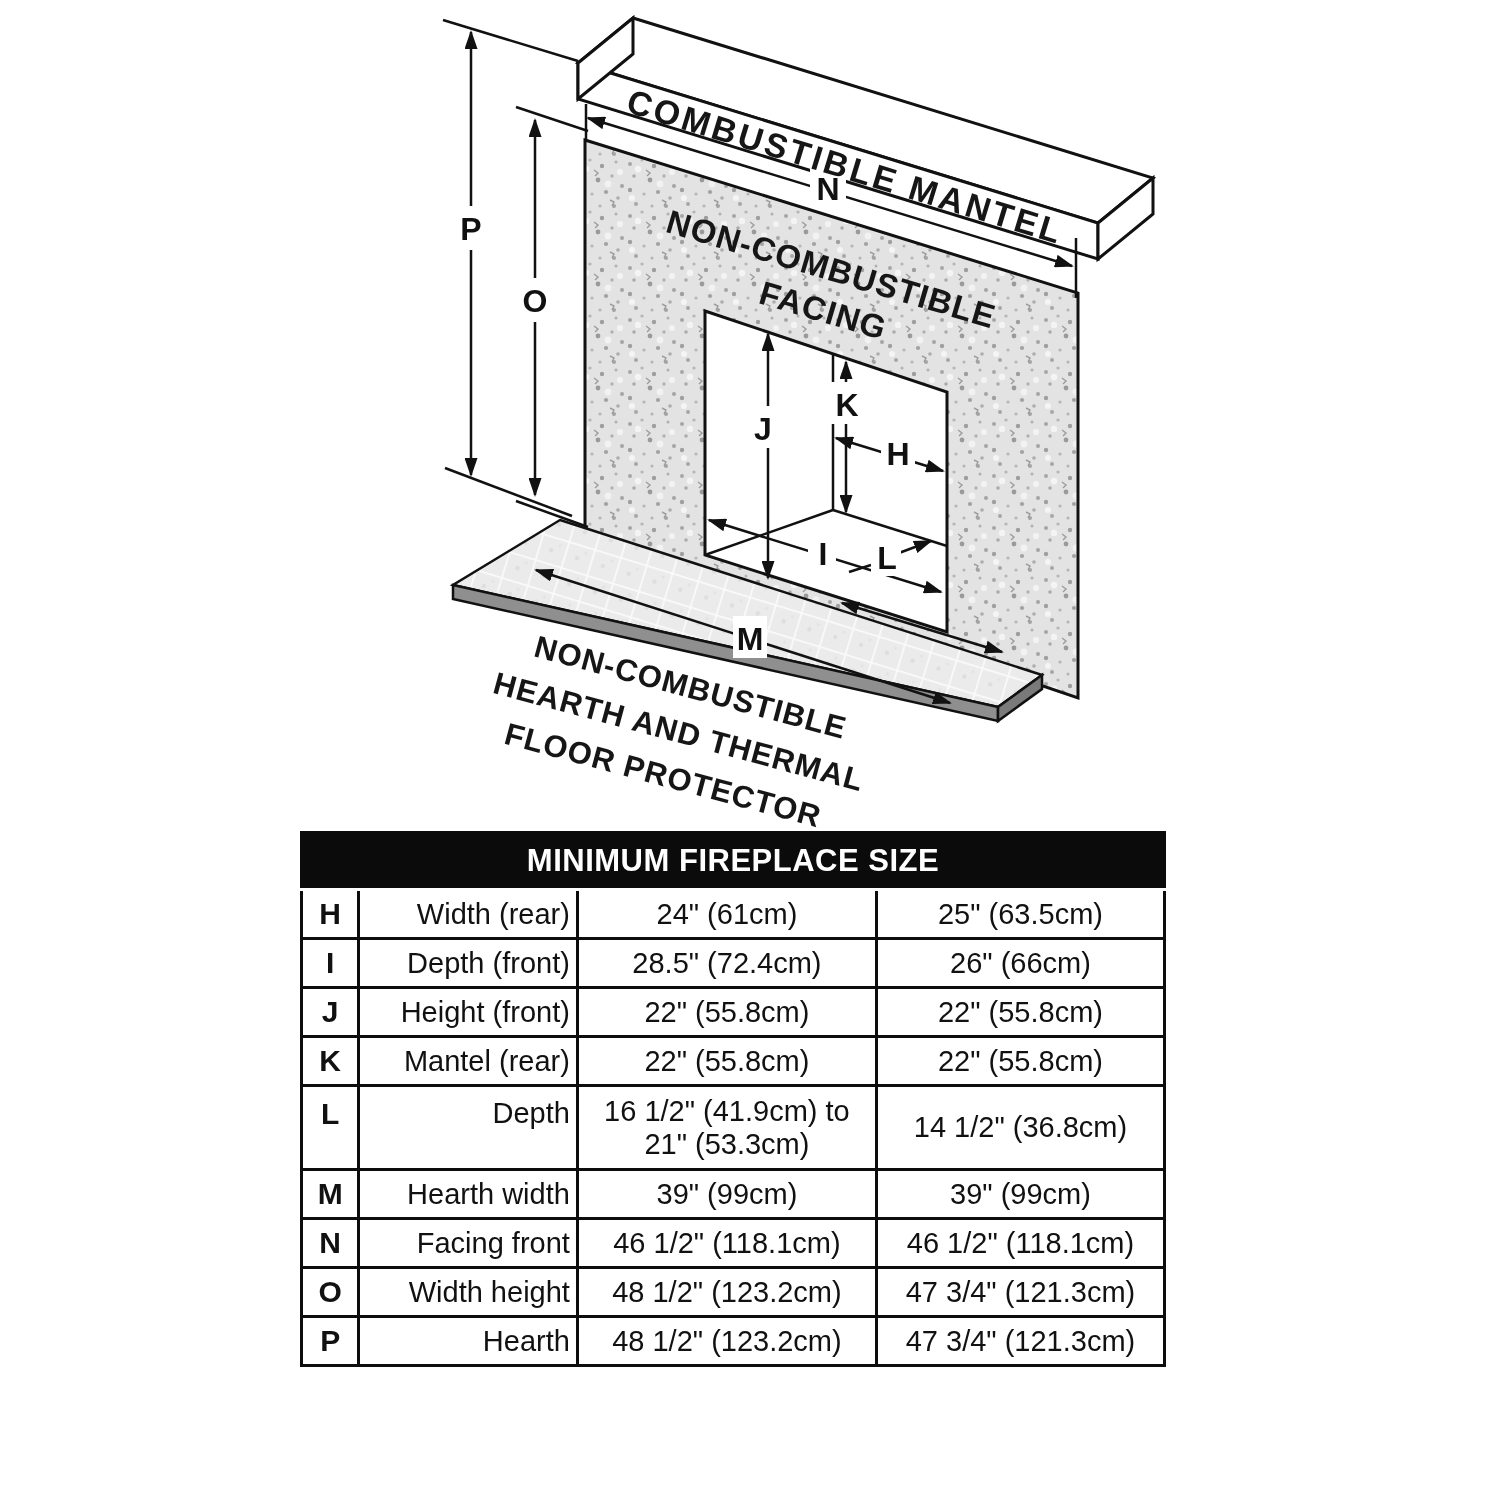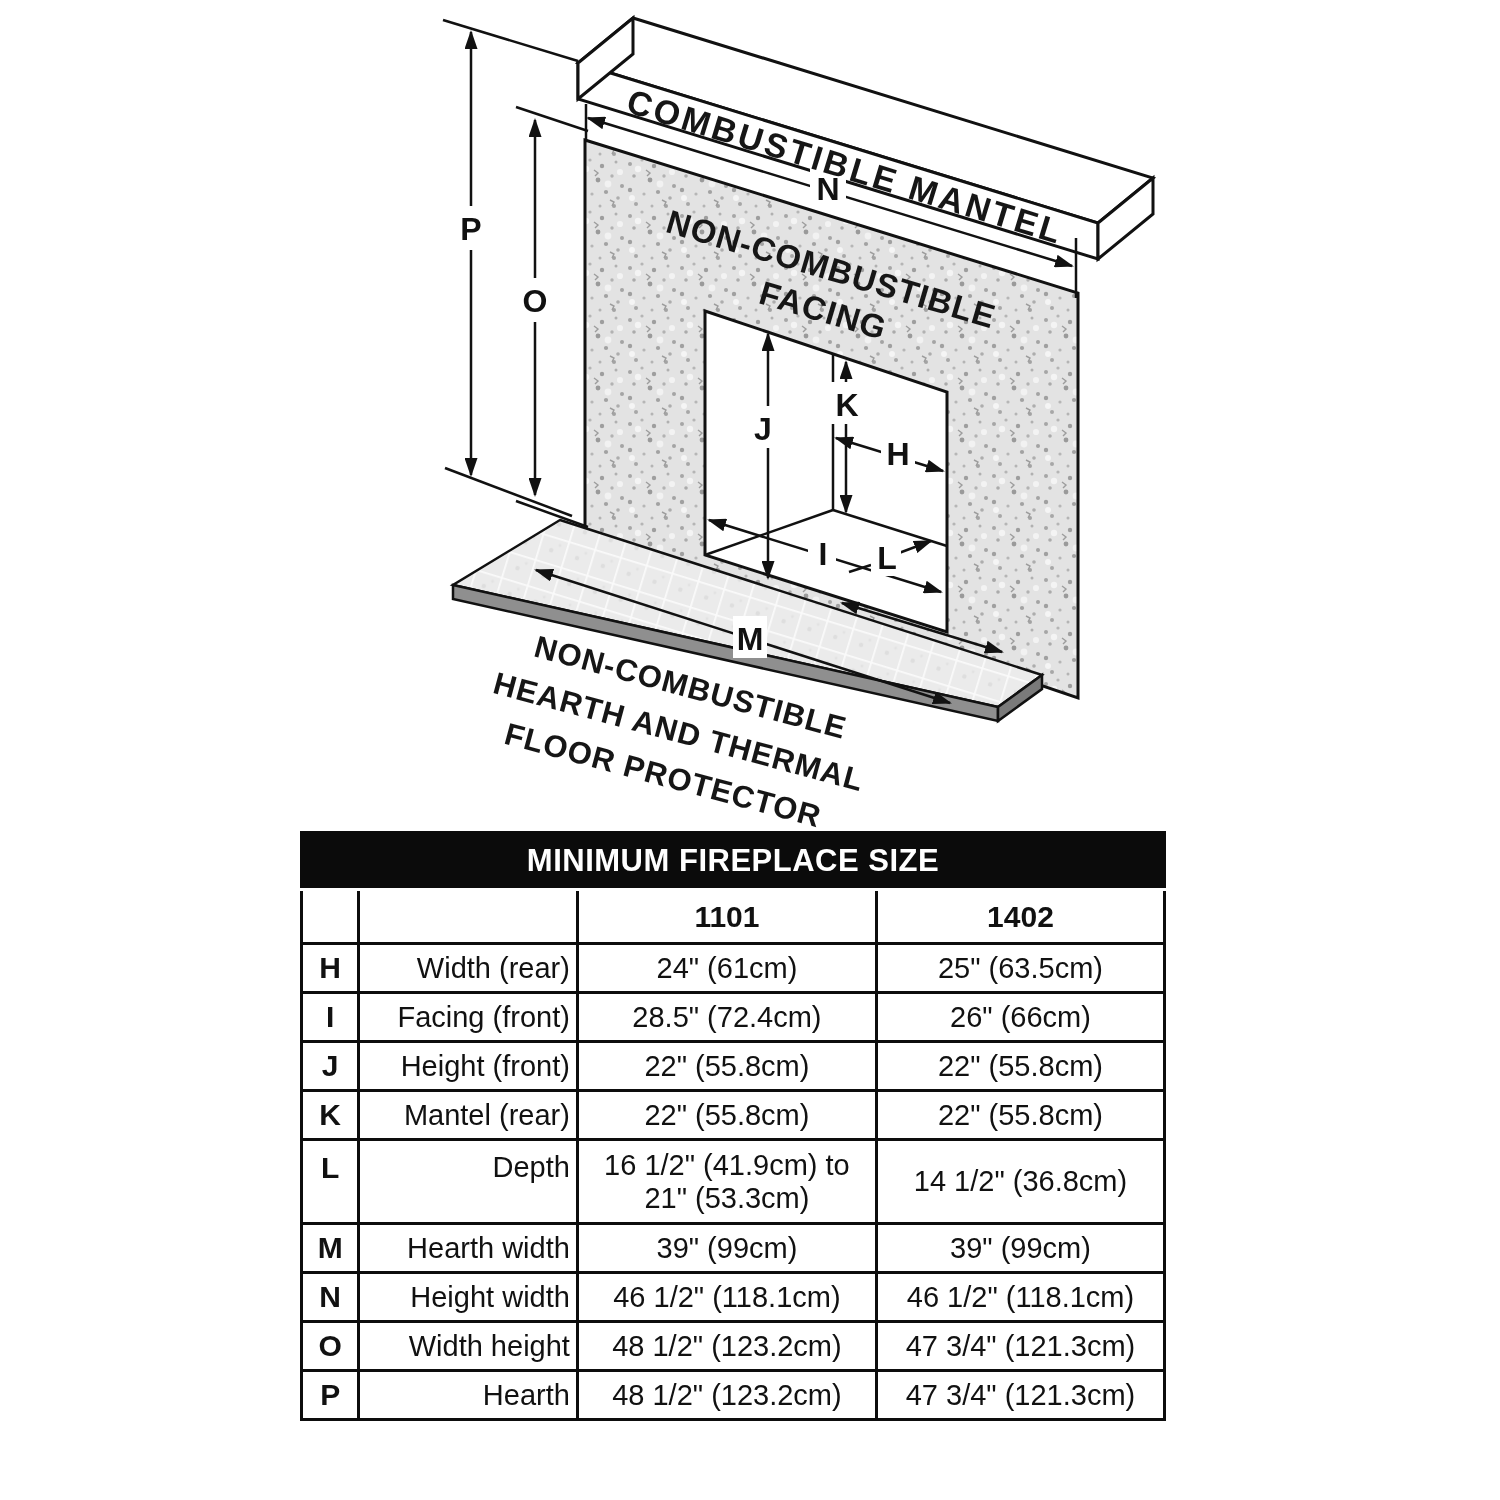--- a/index.html
+++ b/index.html
@@ -155,35 +155,29 @@
     <colgroup>
         <col class="col-key">
         <col class="col-lbl">
         <col class="col-a">
         <col class="col-b">
       </colgroup>
     <tbody>
       <tr>
         <td class="title-cell" colspan="4">MINIMUM FIREPLACE SIZE</td>
       </tr>
-      <tr>
-        <td class="hdr"></td>
-        <td class="hdr"></td>
-        <td class="hdr">1101</td>
-        <td class="hdr">1402</td>
-      </tr>
       <tr class="r">
         <td class="key">H</td>
         <td class="lbl">Width (rear)</td>
         <td>24" (61cm)</td>
         <td>25" (63.5cm)</td>
       </tr>
       <tr class="r">
         <td class="key">I</td>
-        <td class="lbl">Facing (front)</td>
+        <td class="lbl">Depth (front)</td>
         <td>28.5" (72.4cm)</td>
         <td>26" (66cm)</td>
       </tr>
       <tr class="r">
         <td class="key">J</td>
         <td class="lbl">Height (front)</td>
         <td>22" (55.8cm)</td>
         <td>22" (55.8cm)</td>
       </tr>
       <tr class="r">
@@ -199,21 +193,21 @@
         <td>14 1/2" (36.8cm)</td>
       </tr>
       <tr class="r">
         <td class="key">M</td>
         <td class="lbl">Hearth width</td>
         <td>39" (99cm)</td>
         <td>39" (99cm)</td>
       </tr>
       <tr class="r">
         <td class="key">N</td>
-        <td class="lbl">Height width</td>
+        <td class="lbl">Facing front</td>
         <td>46 1/2" (118.1cm)</td>
         <td>46 1/2" (118.1cm)</td>
       </tr>
       <tr class="r">
         <td class="key">O</td>
         <td class="lbl">Width height</td>
         <td>48 1/2" (123.2cm)</td>
         <td>47 3/4" (121.3cm)</td>
       </tr>
       <tr class="r">

